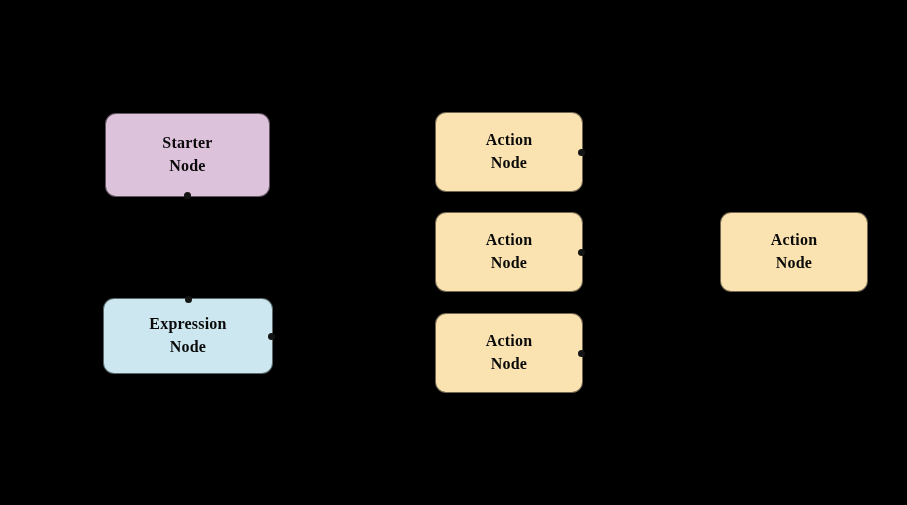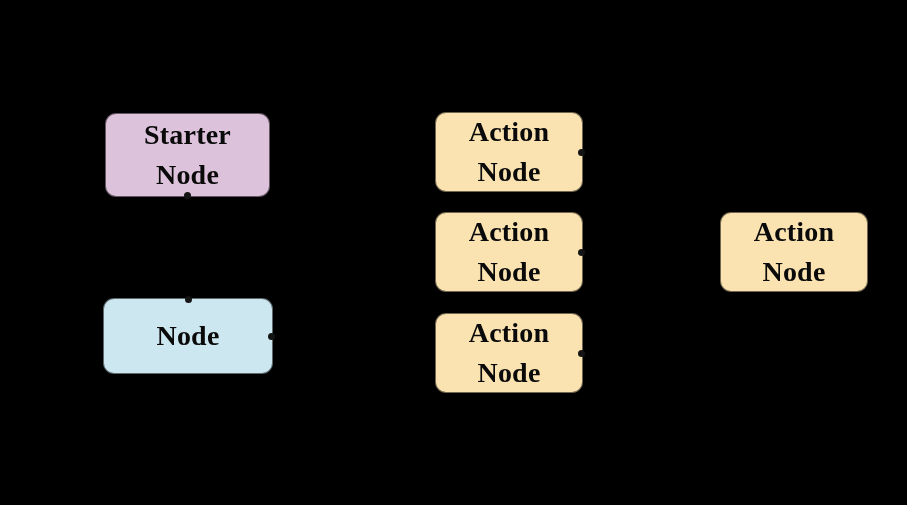--- a/index.html
+++ b/index.html
@@ -30,21 +30,21 @@
     position: absolute;
     box-sizing: border-box;
     border-radius: 11px;
     display: flex;
     flex-direction: column;
     align-items: center;
     justify-content: center;
     text-align: center;
     color: #0a0a0a;
     font-weight: bold;
-    font-size: 28px;
+    font-size: 16px;
     line-height: 1.42;
     letter-spacing: 0.2px;
     border: 1px solid rgba(0,0,0,0.55);
   }
   .node .line {
     display: block;
     white-space: nowrap;
   }
   .port {
     position: absolute;
@@ -98,20 +98,21 @@
     </g>
   </svg>
 
   <div class="node" style="left: 105px; top: 113px; width: 165px; height: 84px; background: rgb(221, 194, 220);">
     <span class="line">Starter</span>
     <span class="line">Node</span>
     <span class="port bottom"></span>
   </div>
 
   <div class="node" style="left: 103px; top: 298px; width: 170px; height: 76px; background: rgb(204, 231, 239);">
+    <span class="line">Expression</span>
     <span class="line">Node</span>
     <span class="port top"></span>
     <span class="port right"></span>
   </div>
 
   <div class="node" style="left: 435px; top: 112px; width: 148px; height: 80px; background: rgb(250, 227, 176);">
     <span class="line">Action</span>
     <span class="line">Node</span>
     <span class="port right"></span>
   </div>

